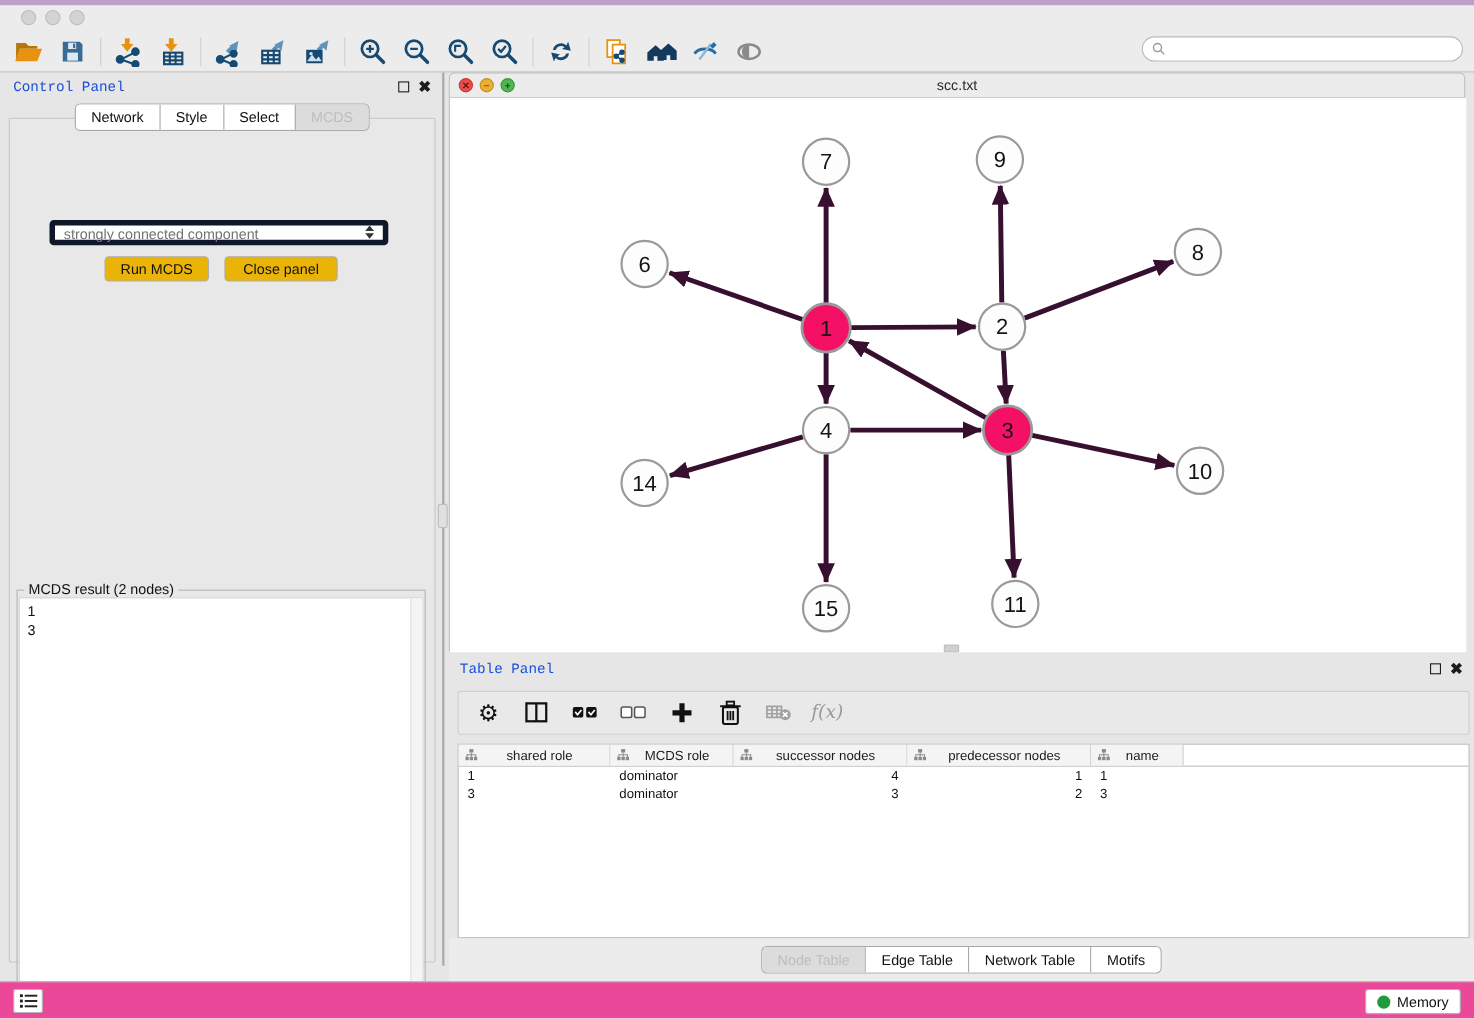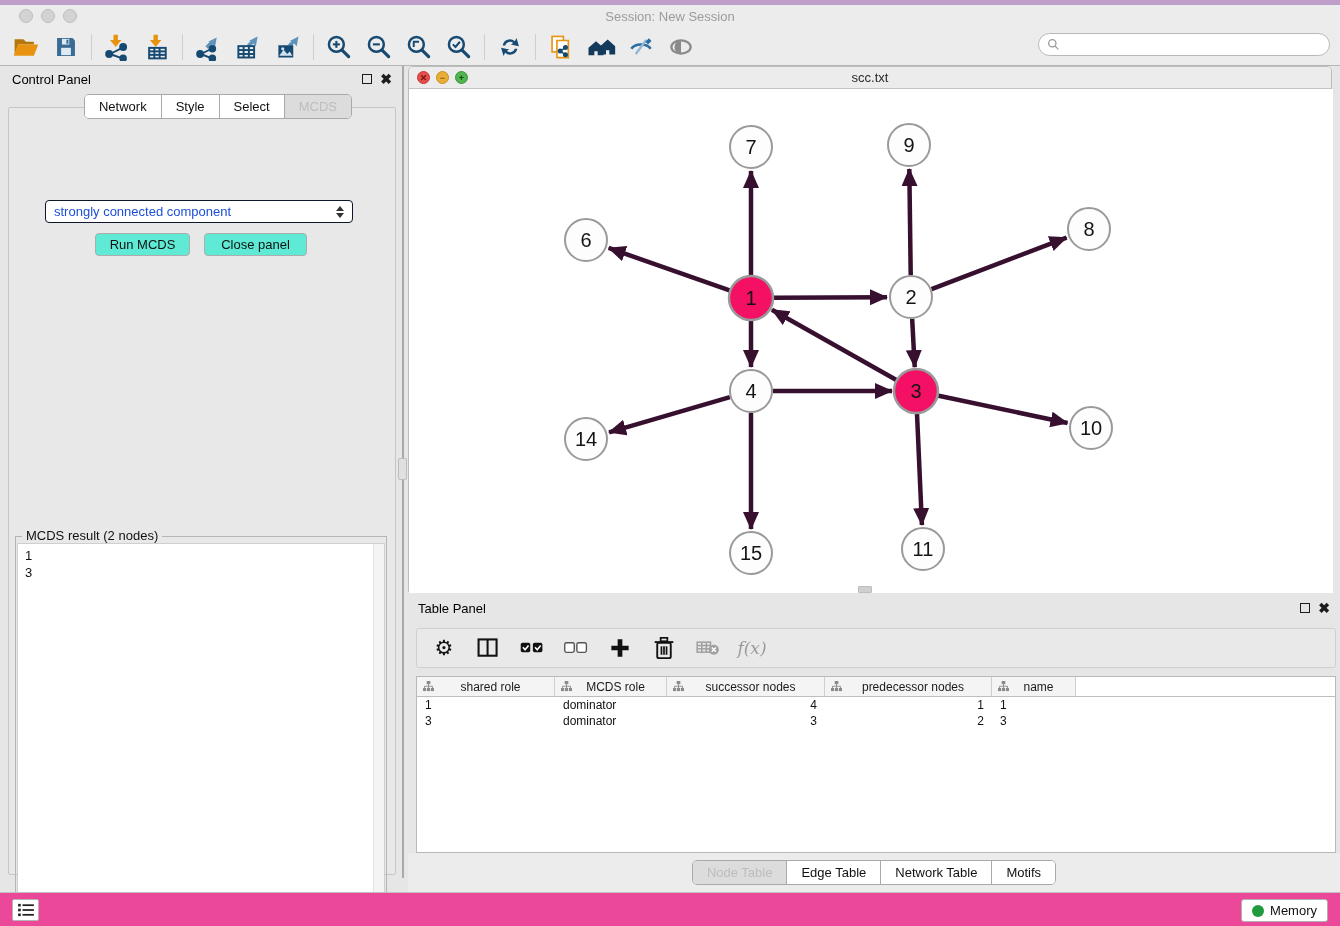--- a/index.html
+++ b/index.html
@@ -18,41 +18,41 @@
   .tsep { width:1px; height:26px; background:#cfcfcf; margin:0 5px; }
   .search-wrap { position:absolute; right:10px; top:5px; width:292px; height:23px; background:#fff; border:1px solid #b9b9b9; border-radius:12px; display:flex; align-items:center; padding-left:8px; }
   .search-wrap input { border:none; outline:none; flex:1; height:19px; font-size:12px; background:transparent; }
 
   
   .main { position:absolute; left:0; top:66px; width:1340px; height:826px; background:#e6e6e6; }
 
   
   .cp { position:absolute; left:2px; top:0; width:400px; height:812px; }
   .panel-head { position:absolute; left:0; top:0; width:100%; height:26px; display:flex; align-items:center; padding:0 10px; }
-  .panel-head .ptitle { font-size:13px; color:#000000; flex:1; }
+  .panel-head .ptitle { font-size:13px; color:#1d4ed8; flex:1;font-family:Liberation Mono, monospace; }
   .float-box { width:10px; height:10px; border:1.5px solid #1c1c1c; display:inline-block; margin-left:9px; }
   .close-x { font-size:14px; font-weight:bold; color:#1c1c1c; margin-left:8px; }
 
   .cp-body { position:absolute; left:6px; top:41px; width:388px; height:768px; background:#e8e8e8; border:1px solid #c6c6c6; border-radius:2px; }
 
   .seg-ctl { display:inline-flex; border:1px solid #a9a9a9; border-radius:5px; overflow:hidden; background:#fff; }
   .seg { padding:4px 14px; font-size:13px; color:#111; background:#fff; border-left:1px solid #a9a9a9; white-space:nowrap; }
   .seg:first-child { border-left:none; }
   .seg.gray-active { background:#dcdcdc; color:#bdbdbd; }
-  .cp-tabs { position:absolute; left:16px; top:28px; width:400px; display:flex; justify-content:center; z-index:2;text-align:right; }
+  .cp-tabs { position:absolute; left:0; top:28px; width:400px; display:flex; justify-content:center; z-index:2;text-align:right; }
 
   .opt-label { position:absolute; left:0; top:71px; width:388px; text-align:center; font-size:13px; color:#111; }
-  .criterion { position:absolute; left:36px; top:92px; width:308px; height:23px; background:#fff; border:1px solid #0f172a; border-radius:4px; font-size:13px; color:#1d4ed8; display:flex; align-items:center; padding:0 8px; }
+  .criterion { position:absolute; left:36px; top:92px; width:308px; height:23px; background:#fff; border:5px solid #0f172a; border-radius:4px; font-size:13px; color:#737373; display:flex; align-items:flex-start; padding:0 8px; }
   .criterion .val { flex:1; }
   .stepper { display:flex; flex-direction:column; gap:2px; align-items:center; }
   .stepper i { display:block; width:0; height:0; border-left:4px solid transparent; border-right:4px solid transparent; }
   .stepper .up { border-bottom:5px solid #333; }
   .stepper .dn { border-top:5px solid #333; }
 
-  .cp-btn { position:absolute; top:125px; height:23px; background:#5eead4; border:1px solid #adadad; border-radius:4px; font-size:13px; color:#111; display:flex; align-items:center; justify-content:center; }
+  .cp-btn { position:absolute; top:125px; height:23px; background:#eab308; border:1px solid #adadad; border-radius:4px; font-size:13px; color:#111; display:flex; align-items:center; justify-content:center; }
   .btn-run { left:86px; width:95px; }
   .btn-close { left:195px; width:103px; }
 
   .groupbox { position:absolute; left:6px; top:428px; width:372px; height:376px; border:1px solid #b5b5b5; }
   .groupbox .gb-label { position:absolute; left:6px; top:-9px; background:#e8e8e8; padding:0 4px; font-size:13px; color:#111; }
   .gb-inner { position:absolute; left:1px; top:6px; width:368px; height:367px; background:#fff; border:1px solid #cfcfcf; }
   .gb-text { position:absolute; left:0; top:0; right:11px; bottom:0; font-size:13px; color:#111; white-space:pre; padding:3px 0 0 7px; line-height:17px; }
   .gb-scroll { position:absolute; right:0; top:0; width:11px; height:100%; background:#f4f4f4; border-left:1px solid #e2e2e2; }
 
   .v-divider { position:absolute; left:402px; top:0; width:2px; height:812px; background:#a9a9a9; }
@@ -98,21 +98,20 @@
 
 <div class="window">
   <div class="purple-strip"></div>
 
   <div class="titlebar">
     <div class="tl-group">
       <span class="tl"></span>
       <span class="tl"></span>
       <span class="tl"></span>
     </div>
-    <div class="win-title">Session: New Session</div>
   </div>
 
   <div class="toolbar">
     <div class="tbtn">
       <svg width="28" height="28" viewBox="0 0 32 32">
           <path d="M3 7h10l3 3h9v3H7L3 25z" fill="#b5770a"></path>
           <path d="M7 13h23l-5 13H2z" fill="#e8930f"></path>
         </svg>
     </div>
     <div class="tbtn">

